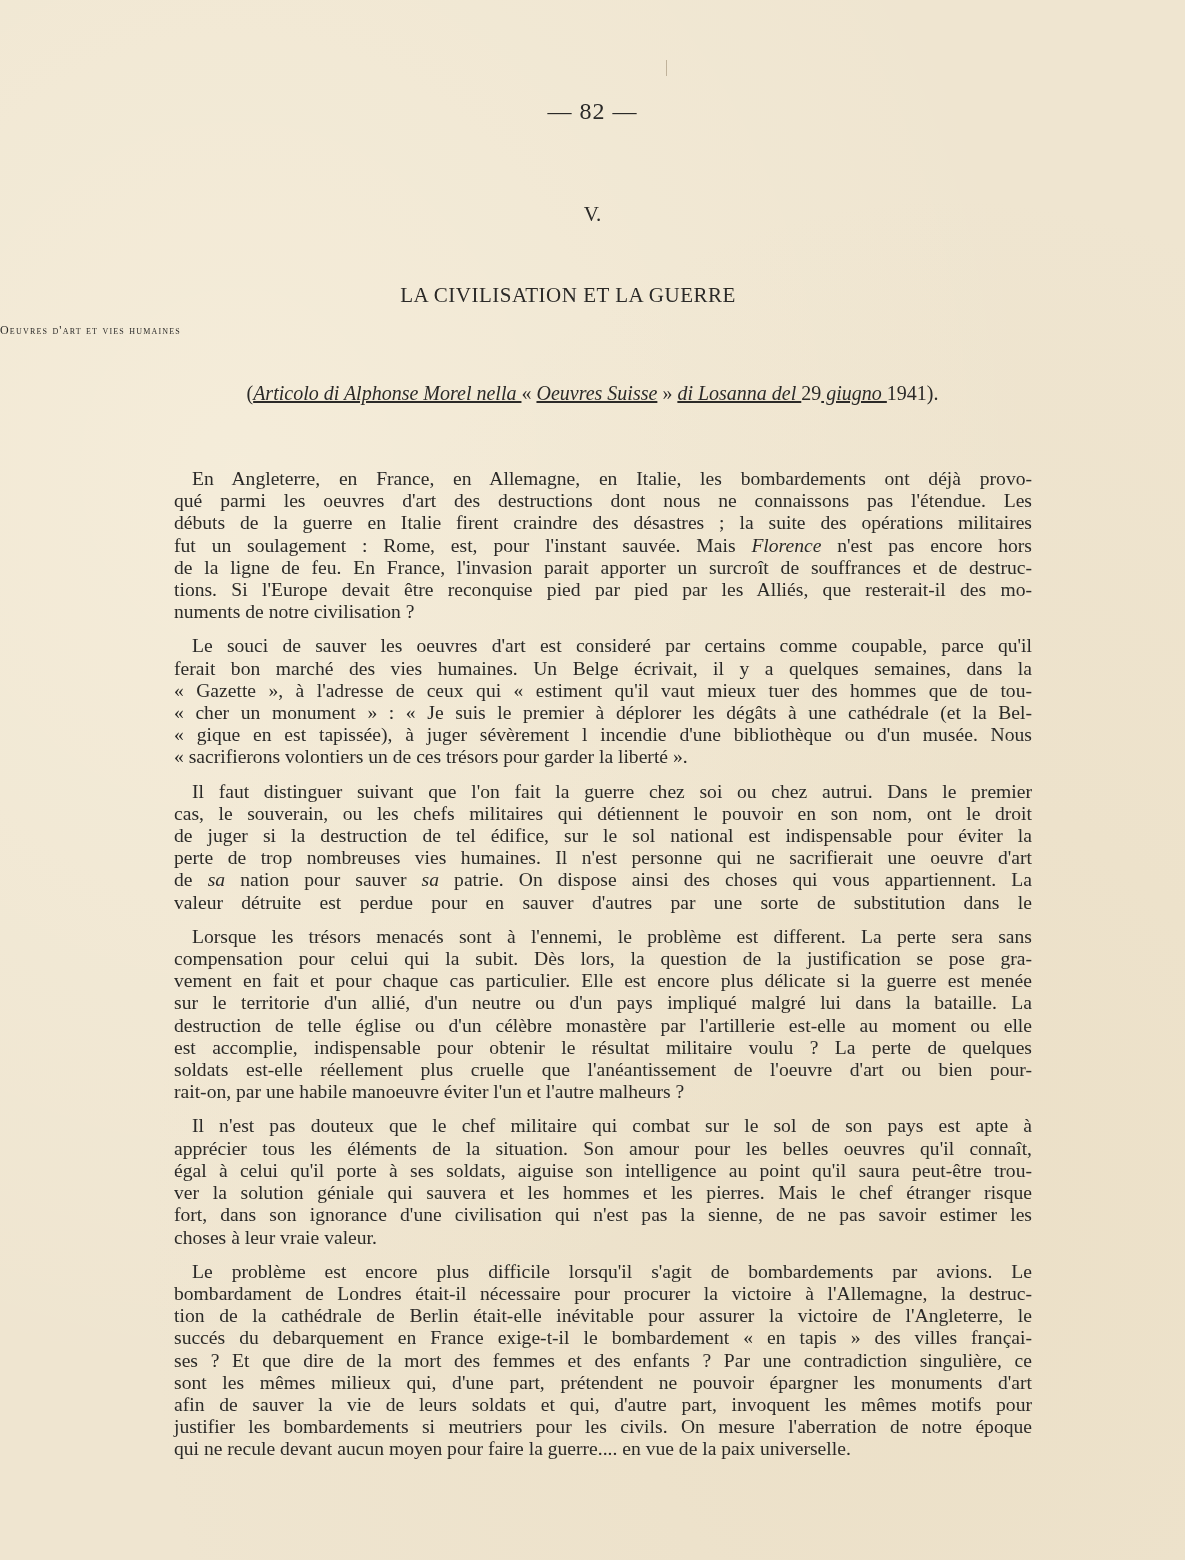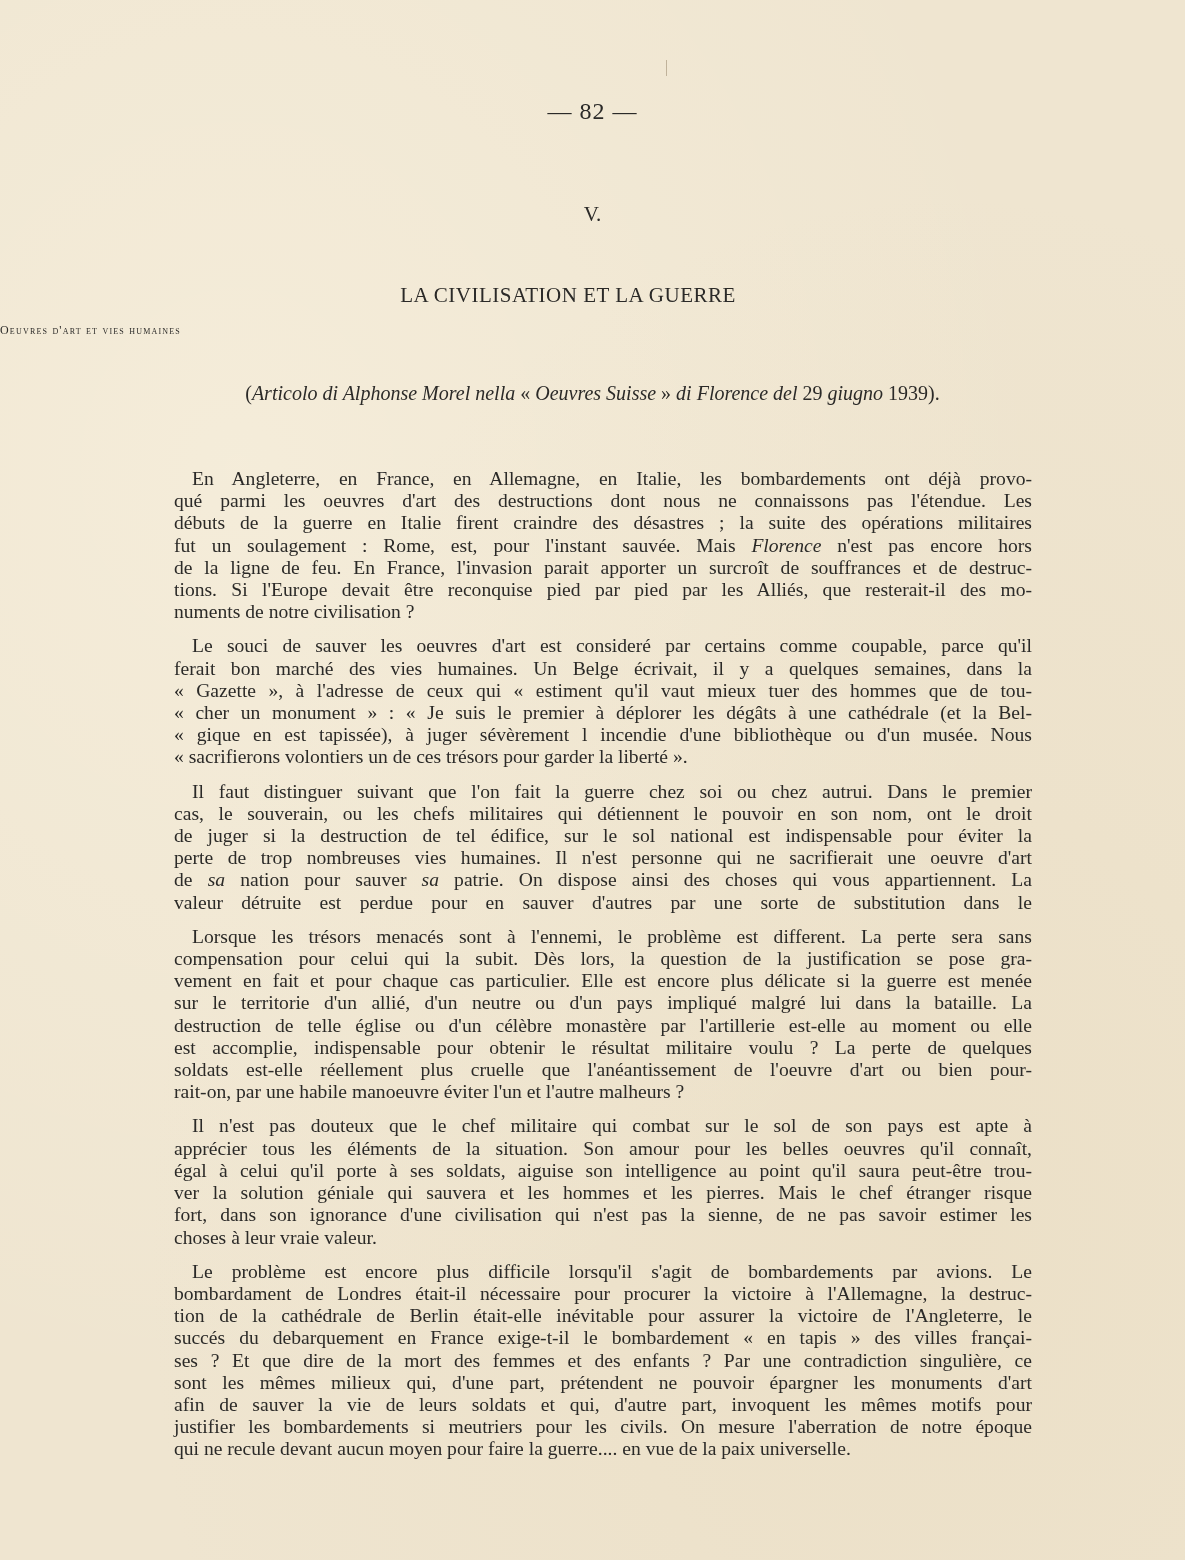--- a/index.html
+++ b/index.html
@@ -66,21 +66,21 @@
     }
     .attribution {
       position: absolute;
       top: 382px;
       left: 0;
       width: 1185px;
       text-align: center;
       font-family: "Liberation Serif", serif;
       font-size: 20px;
     }
-    .attribution em { font-style: italic; }
+    .attribution em { font-style: italic; text-decoration: underline; }
     .body-text {
       position: absolute;
       top: 456px;
       left: 162px;
       width: 882px;
       font-family: "Liberation Serif", serif;
       font-size: 19.6px;
       line-height: 22.2px;
       text-align: justify;
     }
@@ -110,21 +110,21 @@
 <div class="page">
 
   <div class="page-number">— 82 —</div>
 
   <div class="section-number">V.</div>
 
   <div class="title">LA CIVILISATION ET LA GUERRE</div>
 
   <div class="subtitle">Oeuvres d'art et vies humaines</div>
 
-  <div class="attribution"><span>(</span><em>Articolo di Alphonse Morel nella </em><span>« </span><em>Oeuvres Suisse</em><span> » </span><em>di Florence del </em><span>29</span><em> giugno </em><span>1939</span><span>).</span></div>
+  <div class="attribution"><span>(</span><em>Articolo di Alphonse Morel nella </em><span>« </span><em>Oeuvres Suisse</em><span> » </span><em>di Losanna del </em><span>29</span><em> giugno </em><span>1941</span><span>).</span></div>
 
   <div class="body-text" id="body-text">
     <p>
         <span class="ln first">En Angleterre, en France, en Allemagne, en Italie, les bombardements ont déjà provo-</span>
         <span class="ln">qué parmi les oeuvres d'art des destructions dont nous ne connaissons pas l'étendue. Les</span>
         <span class="ln">débuts de la guerre en Italie firent craindre des désastres ; la suite des opérations militaires</span>
         <span class="ln">fut un soulagement : Rome, est, pour l'instant sauvée. Mais <em>Florence</em> n'est pas encore hors</span>
         <span class="ln">de la ligne de feu. En France, l'invasion parait apporter un surcroît de souffrances et de destruc-</span>
         <span class="ln">tions. Si l'Europe devait être reconquise pied par pied par les Alliés, que resterait-il des mo-</span>
         <span class="ln last">numents de notre civilisation ?</span>

